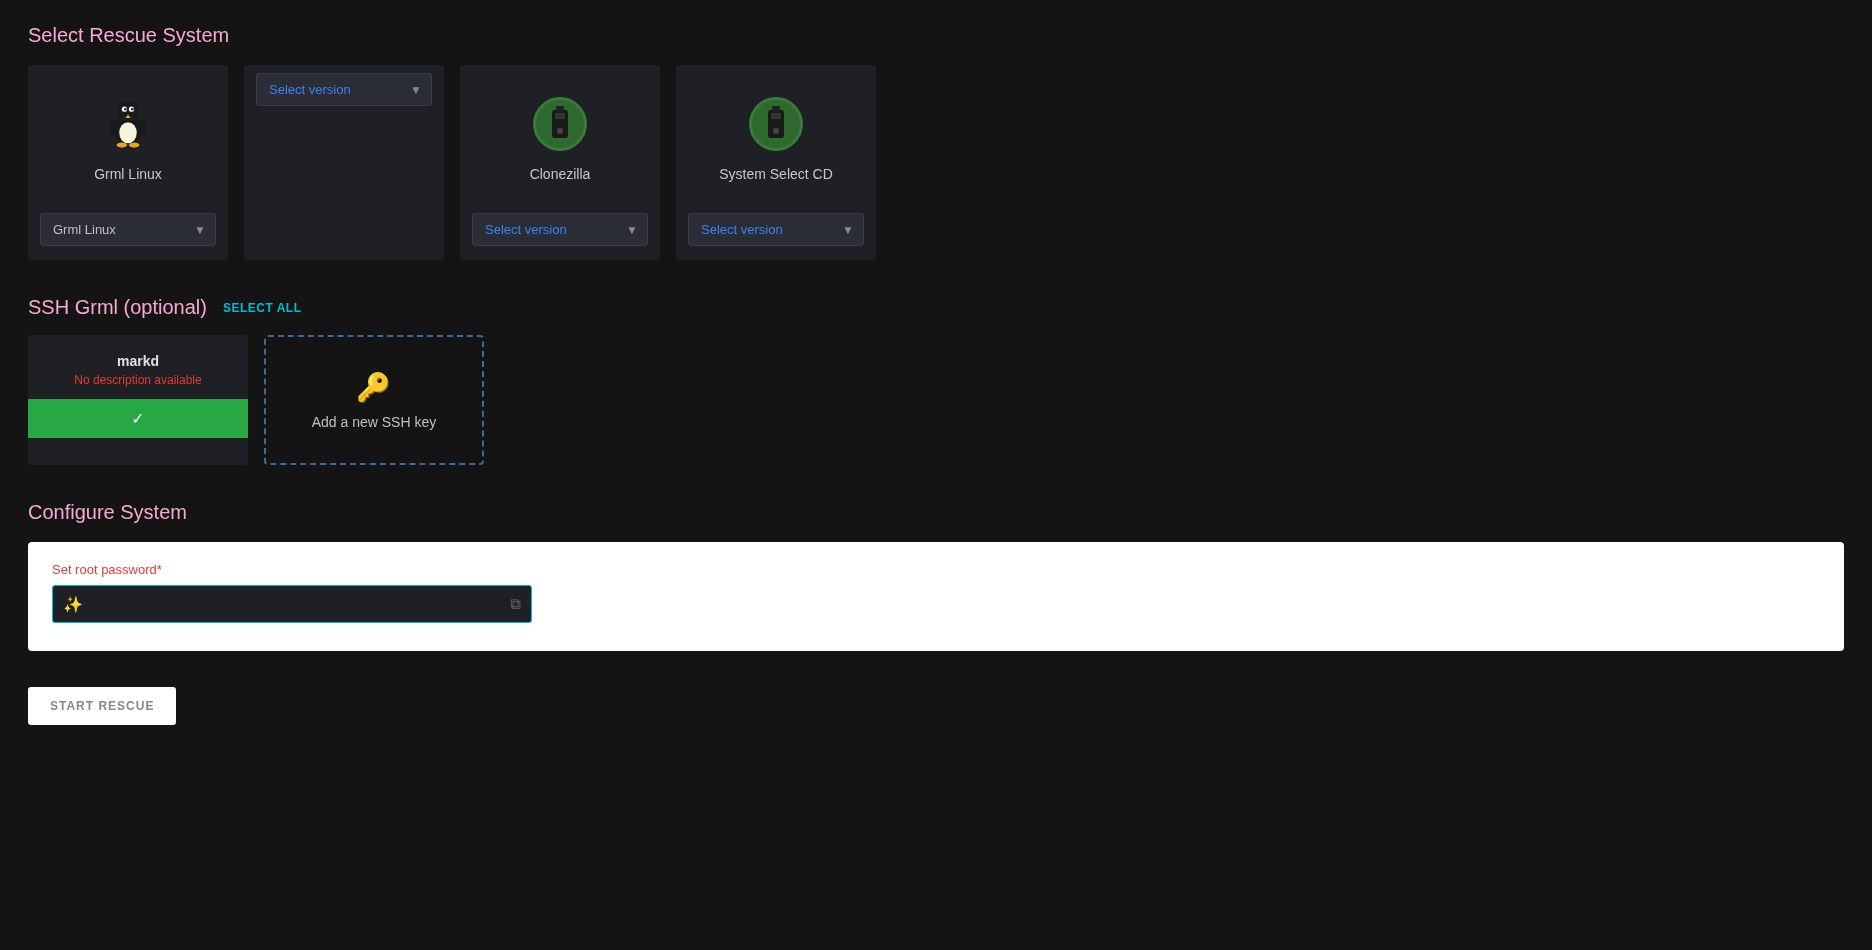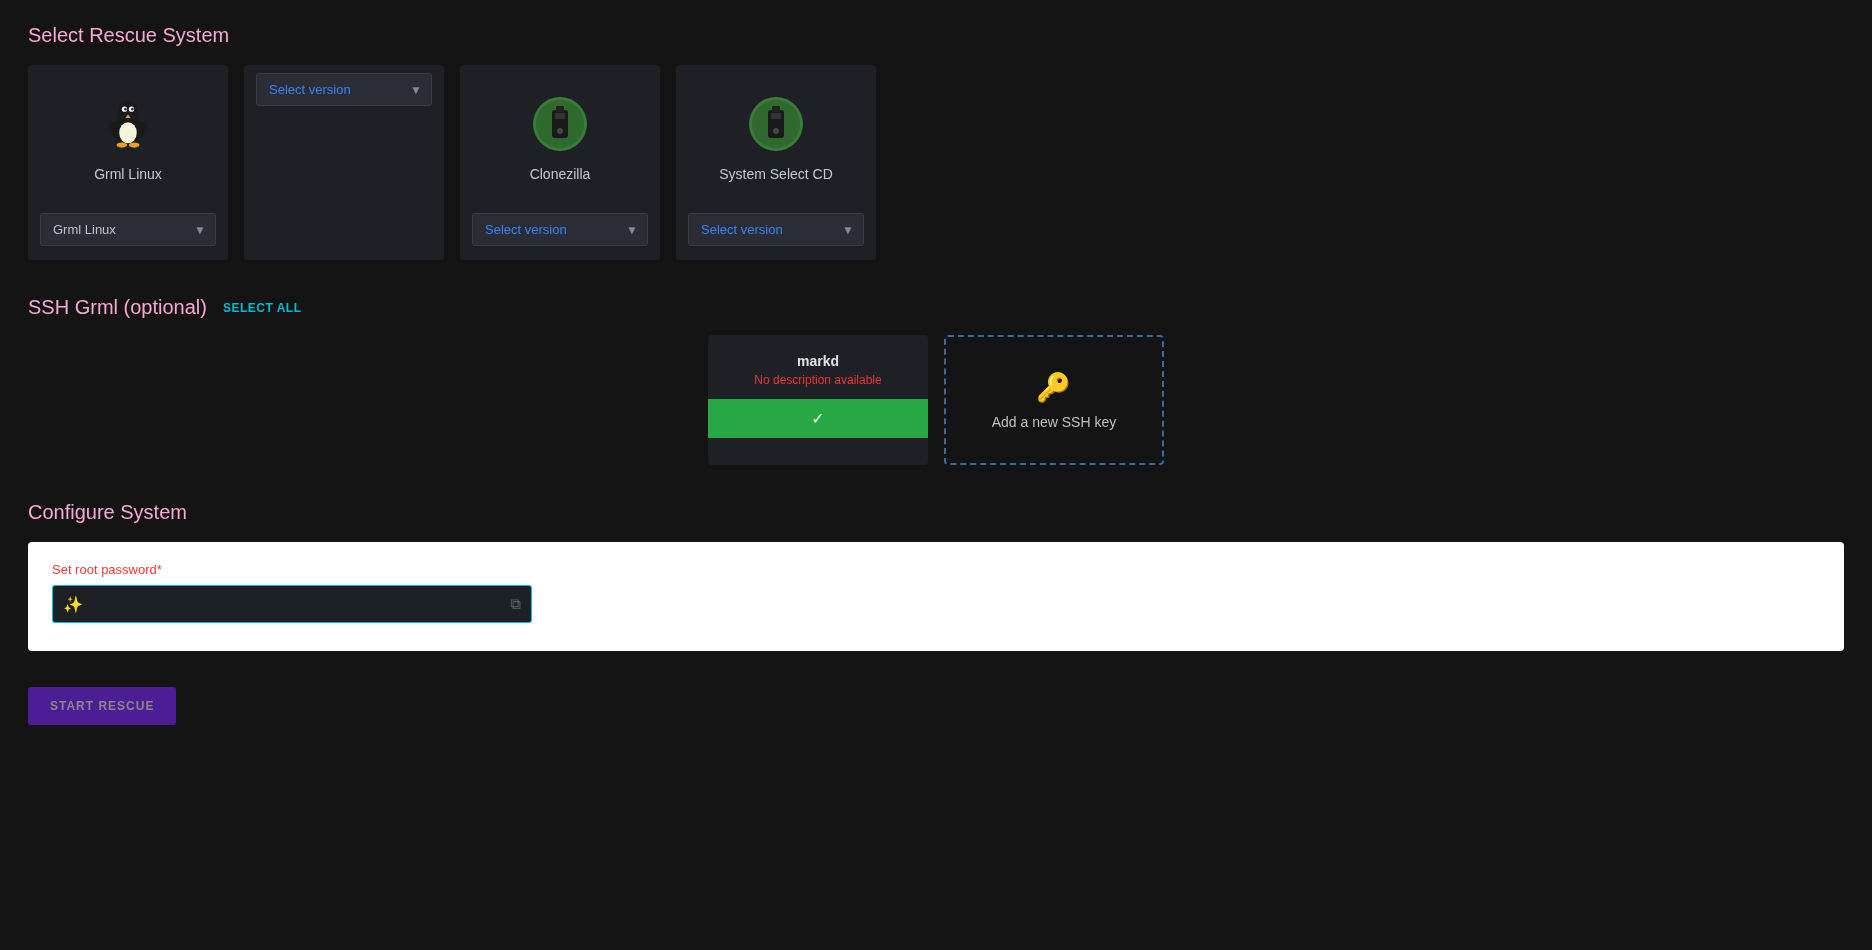--- a/index.html
+++ b/index.html
@@ -111,21 +111,20 @@
       background: none;
       border: none;
       cursor: pointer;
       text-transform: uppercase;
     }
 
     .ssh-cards {
       display: flex;
       gap: 16px;
       margin-bottom: 36px;
-      justify-content: center;
     }
 
     .ssh-card {
       background: #1e2026;
       border-radius: 4px;
       width: 220px;
       overflow: hidden;
       cursor: pointer;
     }
 
@@ -229,21 +228,21 @@
 
     .copy-icon {
       color: #666;
       font-size: 15px;
       cursor: pointer;
       flex-shrink: 0;
     }
 
     
     .start-rescue-btn {
-      background: #4c1d95;
+      background: #ffffff;
       color: #888;
       border: none;
       border-radius: 3px;
       padding: 12px 22px;
       font-size: 12px;
       font-weight: 700;
       letter-spacing: 1px;
       text-transform: uppercase;
       cursor: pointer;
     }

